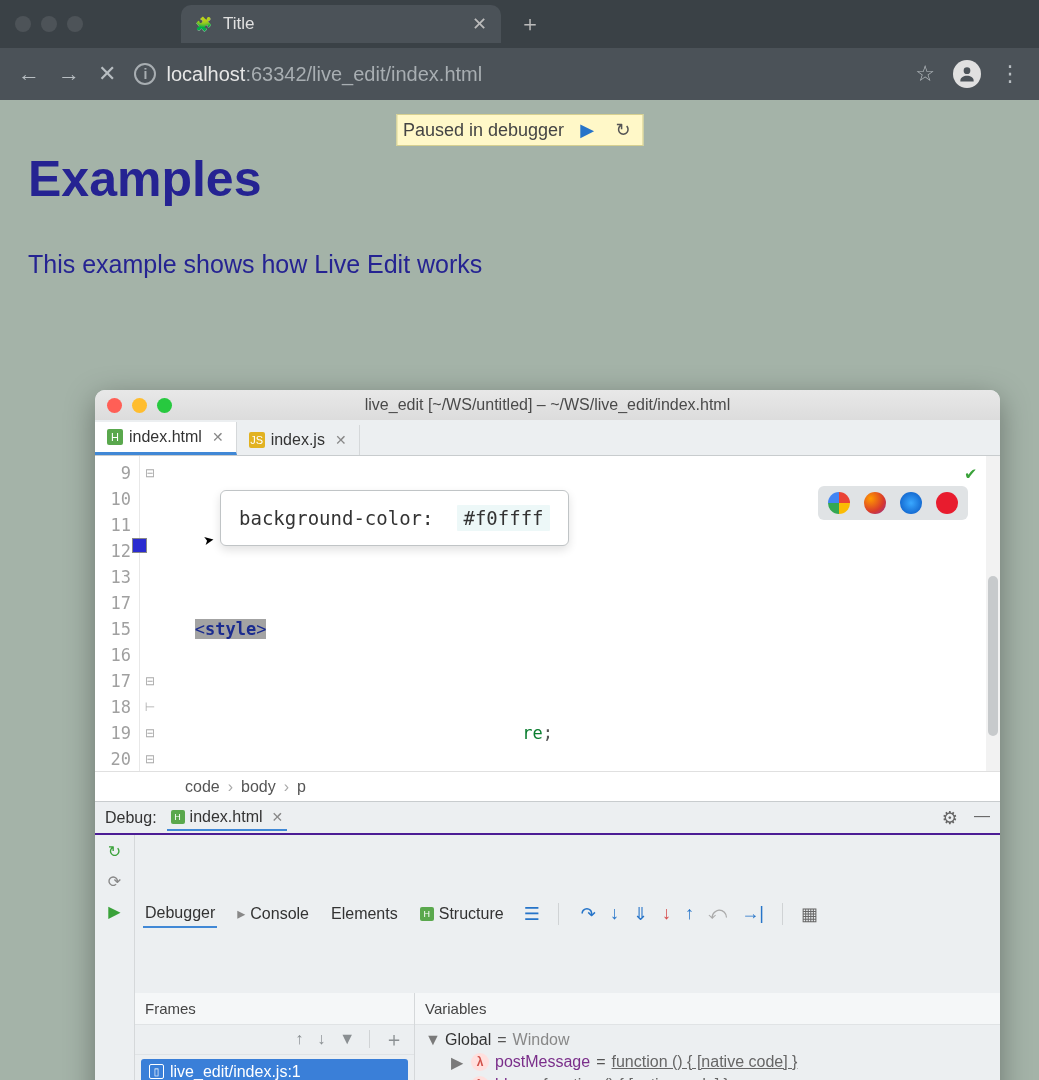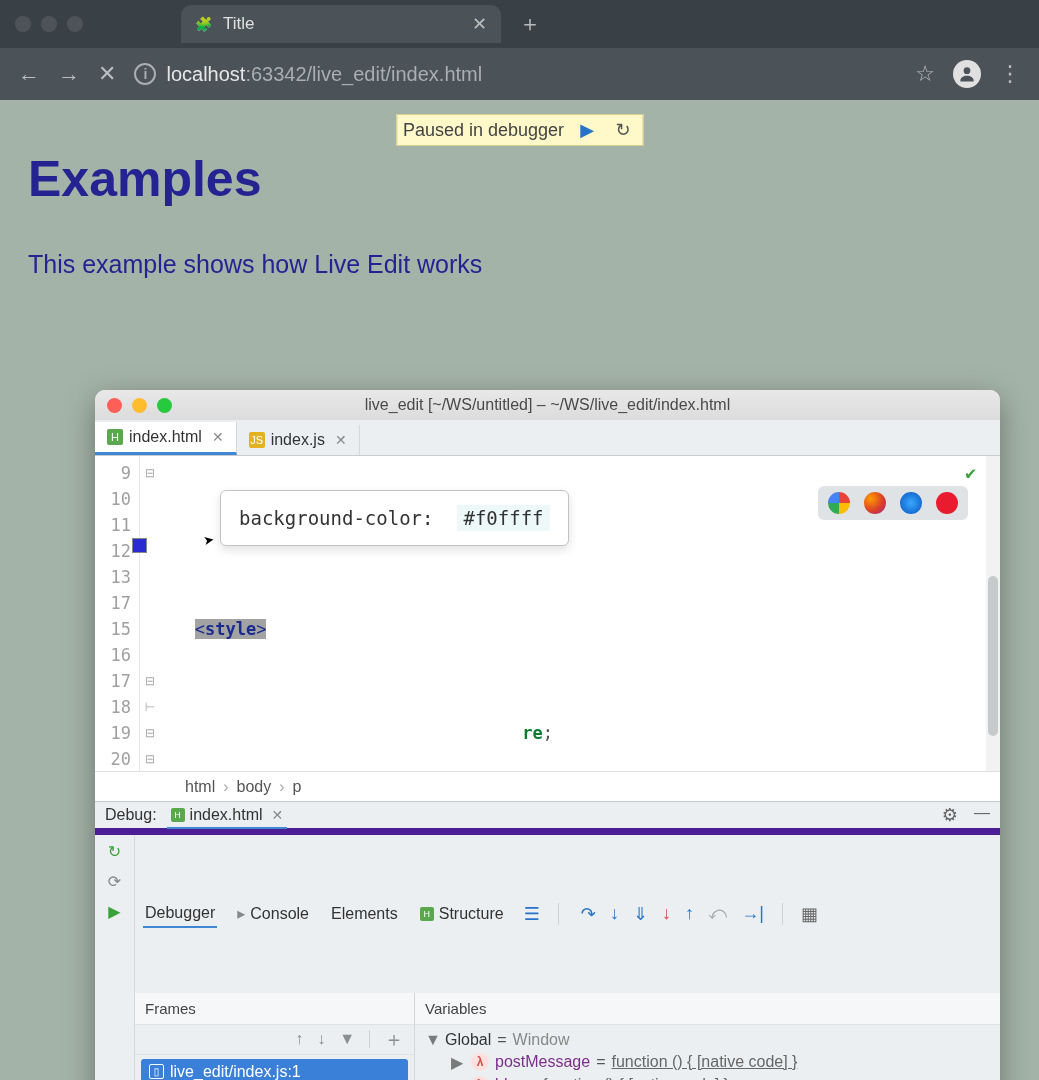--- a/index.html
+++ b/index.html
@@ -45,35 +45,35 @@
 .ide-tab-icon.js { background: #e2b221; }
 .ide-tab-close { color: #888; font-size: 14px; margin-left: 4px; }
 
 .editor { flex: 1; display: flex; background: #fff; position: relative; overflow: hidden; }
 .gutter { width: 45px; text-align: right; padding-right: 8px; font-family: 'Menlo','Consolas',monospace; font-size: 17px; color: #a0a0a0; background: #fff; border-right: 1px solid #e8e8e8; line-height: 26px; padding-top: 4px; }
 .fold-col { width: 20px; background: #fff; line-height: 26px; padding-top: 4px; font-size: 12px; color: #aaa; }
 .fold-col div { text-align: center; height: 26px; }
 .code { flex: 1; font-family: 'Menlo','Consolas',monospace; font-size: 17px; line-height: 26px; padding-top: 4px; white-space: pre; color: #222; position: relative; }
 .code .line { height: 26px; padding-left: 4px; }
 .tag { color: #1a2b8f; }
-.val { color: #0a7d2f; font-weight: bold; }
+.val { color: #0a7d2f; font-weight: normal; }
 .punct { color: #555; }
 
 .browser-icons { position: absolute; top: 30px; right: 18px; background: #e0e3e5; border-radius: 6px; padding: 6px 10px; display: flex; gap: 14px; }
 .bicon { width: 22px; height: 22px; border-radius: 50%; }
 
 .check { position: absolute; top: 4px; right: 10px; color: #3aa23a; font-size: 18px; }
 
 .scrollbar-v { width: 14px; background: #f2f2f2; position: relative; }
 .scroll-thumb { position: absolute; top: 120px; width: 10px; left: 2px; height: 160px; background: #c7cacc; border-radius: 5px; }
 
 .breadcrumbs { height: 30px; background: #fff; border-top: 1px solid #e0e0e0; display: flex; align-items: center; padding-left: 90px; font-size: 16px; color: #555; gap: 8px; }
 .breadcrumbs .sep { color: #aaa; }
 
-.debug-header { height: 34px; background: #eceff1; border-top: 1px solid #c8ccce; border-bottom: 7px solid #4c1d95; display: flex; align-items: center; padding: 0 10px; gap: 10px; font-size: 16px; color: #333; }
+.debug-header { height: 34px; background: #eceff1; border-top: 1px solid #c8ccce; border-bottom: 2px solid #4c1d95; display: flex; align-items: center; padding: 0 10px; gap: 10px; font-size: 16px; color: #333; }
 .debug-header .tab-d { display: flex; align-items: center; gap: 5px; border-bottom: 2px solid #4088d6; padding: 4px 4px 3px; }
 .debug-header .right { margin-left: auto; display: flex; gap: 16px; color: #666; }
 .gear { font-size: 18px; }
 .debug-left-col { width: 40px; background: #eceff1; border-right: 1px solid #d5d8da; display: flex; flex-direction: column; align-items: center; gap: 6px; padding-top: 4px; }
 .db-btn { width: 24px; height: 24px; display: flex; align-items: center; justify-content: center; font-size: 16px; }
 .db-btn.green { color: #3aa23a; }
 .debug-tabs-row { flex: 1; display: flex; align-items: center; padding: 0 8px; gap: 18px; font-size: 16px; }
 .dtab { padding: 4px 2px; color: #333; display: flex; align-items: center; gap: 5px; }
 .dtab.active { border-bottom: 2px solid #4088d6; }
 .dsep { width: 1px; height: 22px; background: #d0d3d5; }
@@ -234,21 +234,21 @@
 
 
 
       </div>
       <div class="scrollbar-v">
           <div class="scroll-thumb"></div>
         </div>
     </div>
 
     <div class="breadcrumbs">
-      <span>html</span>
+      <span>code</span>
       <span class="sep">›</span>
       <span>body</span>
       <span class="sep">›</span>
       <span>p</span>
     </div>
 
     <div class="debug-header">
       <span>Debug:</span>
       <span class="tab-d">
         <span class="ide-tab-icon html" style="width:14px;height:14px;font-size:9px">H</span>

